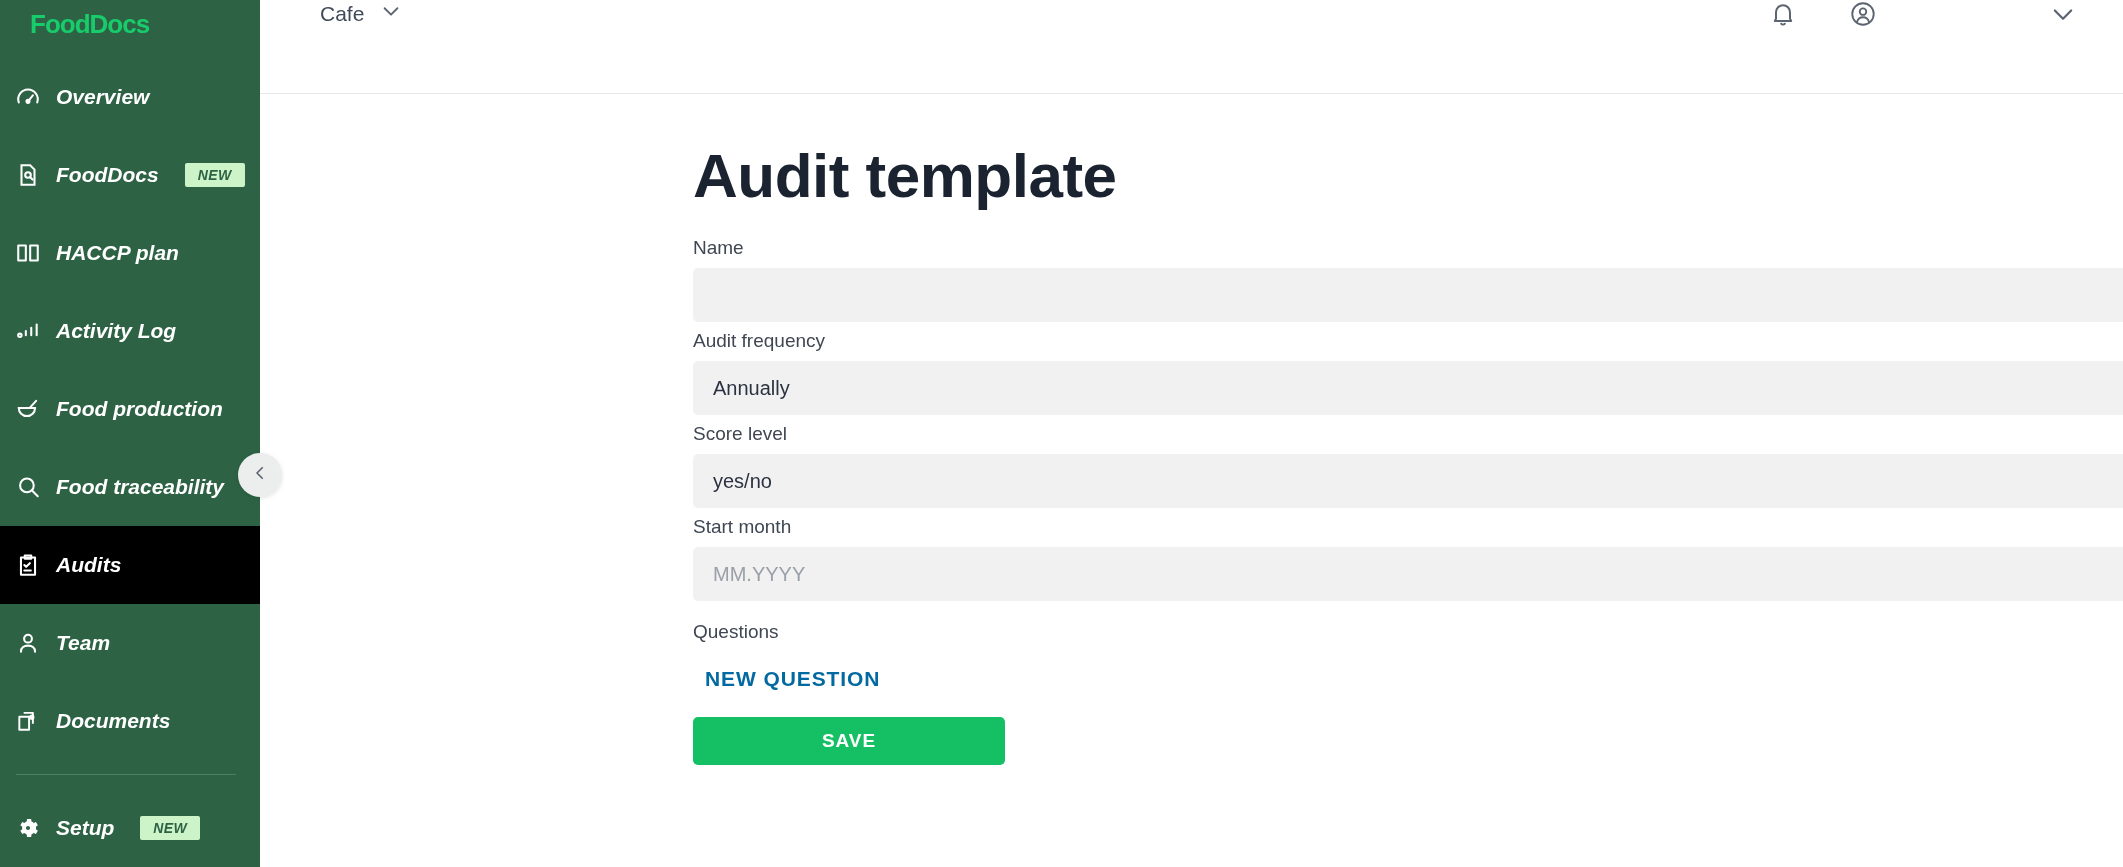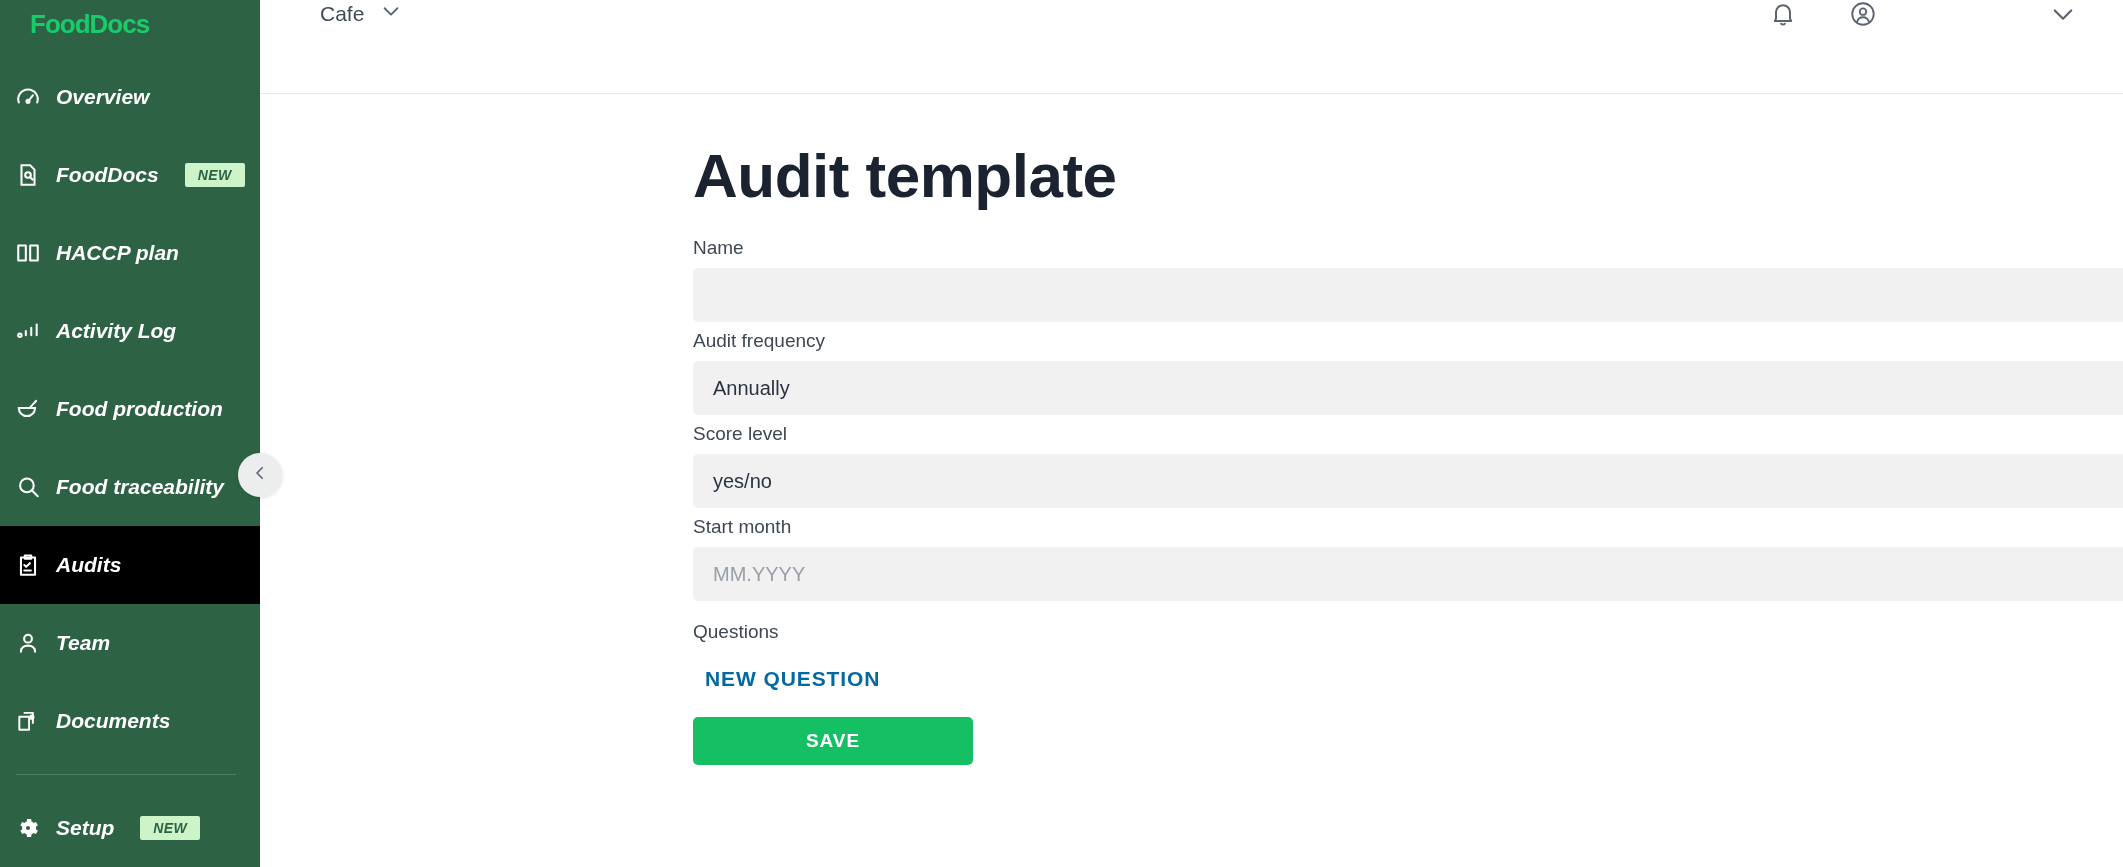--- a/index.html
+++ b/index.html
@@ -107,21 +107,21 @@
   .questions-label {
     font-size:19px; color:#3f4753; margin:20px 0 14px 0; display:block;
   }
   .new-question {
     color:#0369a1; font-size:21px; font-weight:bold;
     letter-spacing:0.9px; padding:10px 14px 10px 14px;
     display:inline-block; cursor:pointer; margin-left:-2px;
   }
   .save-btn {
     margin-top:16px;
-    width:280px; height:48px; background:#15c065; border:none;
+    width:312px; height:48px; background:#15c065; border:none;
     border-radius:5px; color:#ffffff; font-size:19px;
     font-weight:bold; letter-spacing:0.9px; cursor:pointer;
     font-family:"Liberation Sans", sans-serif;
   }
 </style>
 </head>
 <body>
 
 <div class="app">
 

